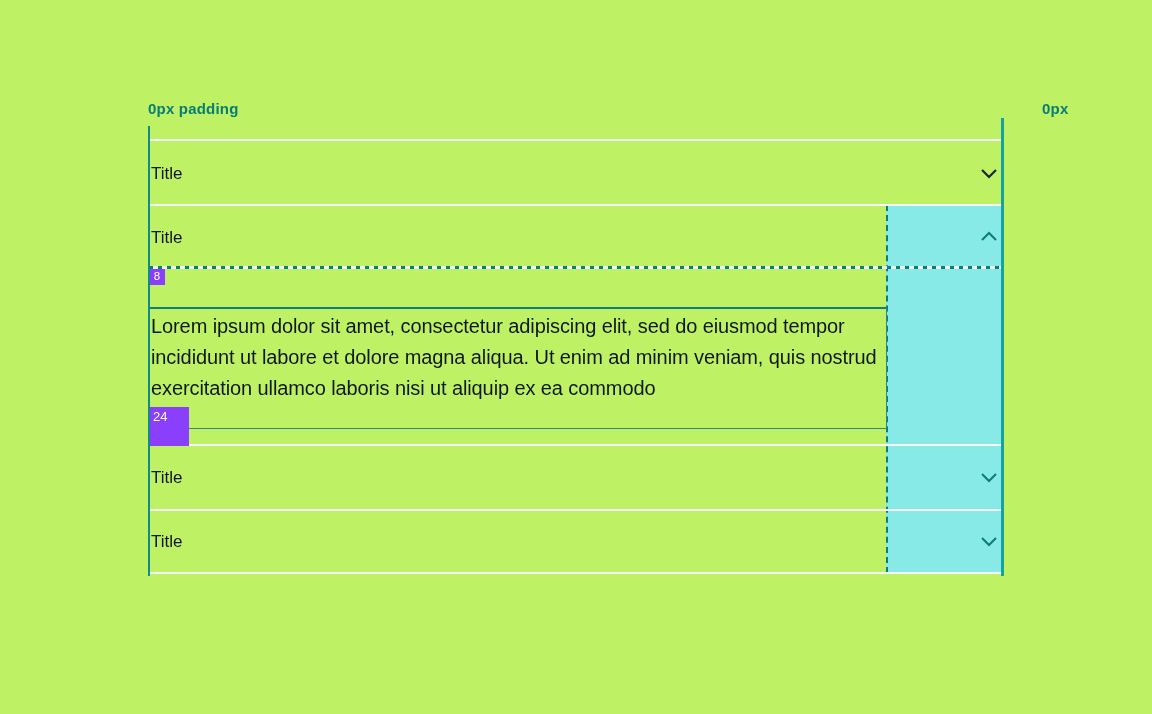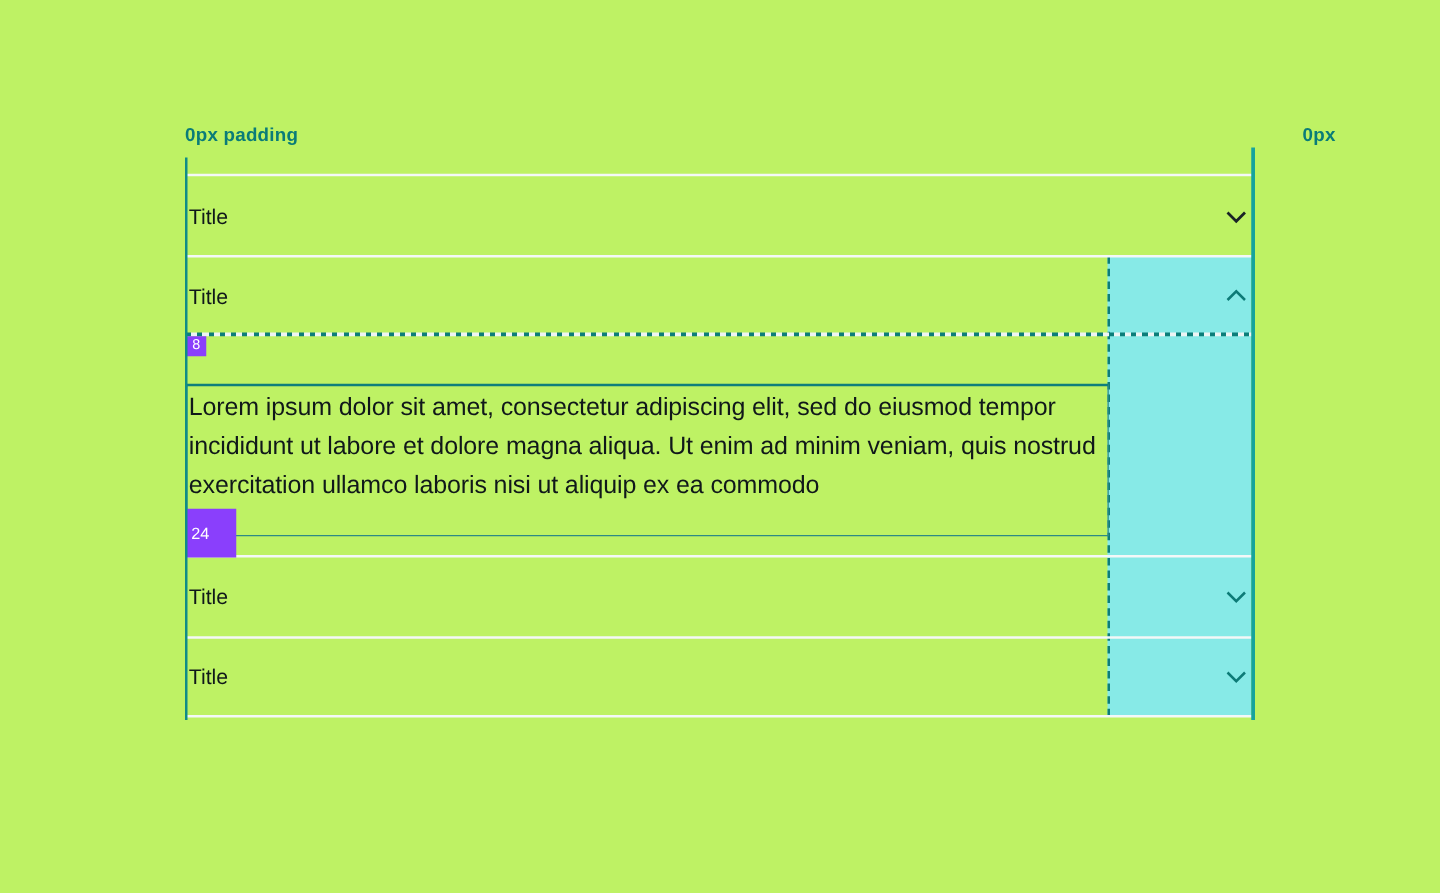--- a/index.html
+++ b/index.html
@@ -32,21 +32,21 @@
     padding:2px 0 0 1px;z-index:2;
   }
   .badge{
     background:#8a3ffc;color:#ffffff;z-index:3;box-sizing:border-box;
   }
   .badge-8{
     width:16px;height:16px;font-size:11.5px;line-height:15px;text-align:center;
   }
   .badge-24{
     width:40px;height:39px;font-size:13px;line-height:15px;
-    padding:12px 0 0 4px;
+    padding:2px 0 0 4px;
   }
 </style>
 </head>
 <body>
 
 <div class="stage">
 
   <div class="abs annotation" style="left:148px;top:100px;">0px padding</div>
   <div class="abs annotation" style="left:1042px;top:100px;">0px</div>
 

